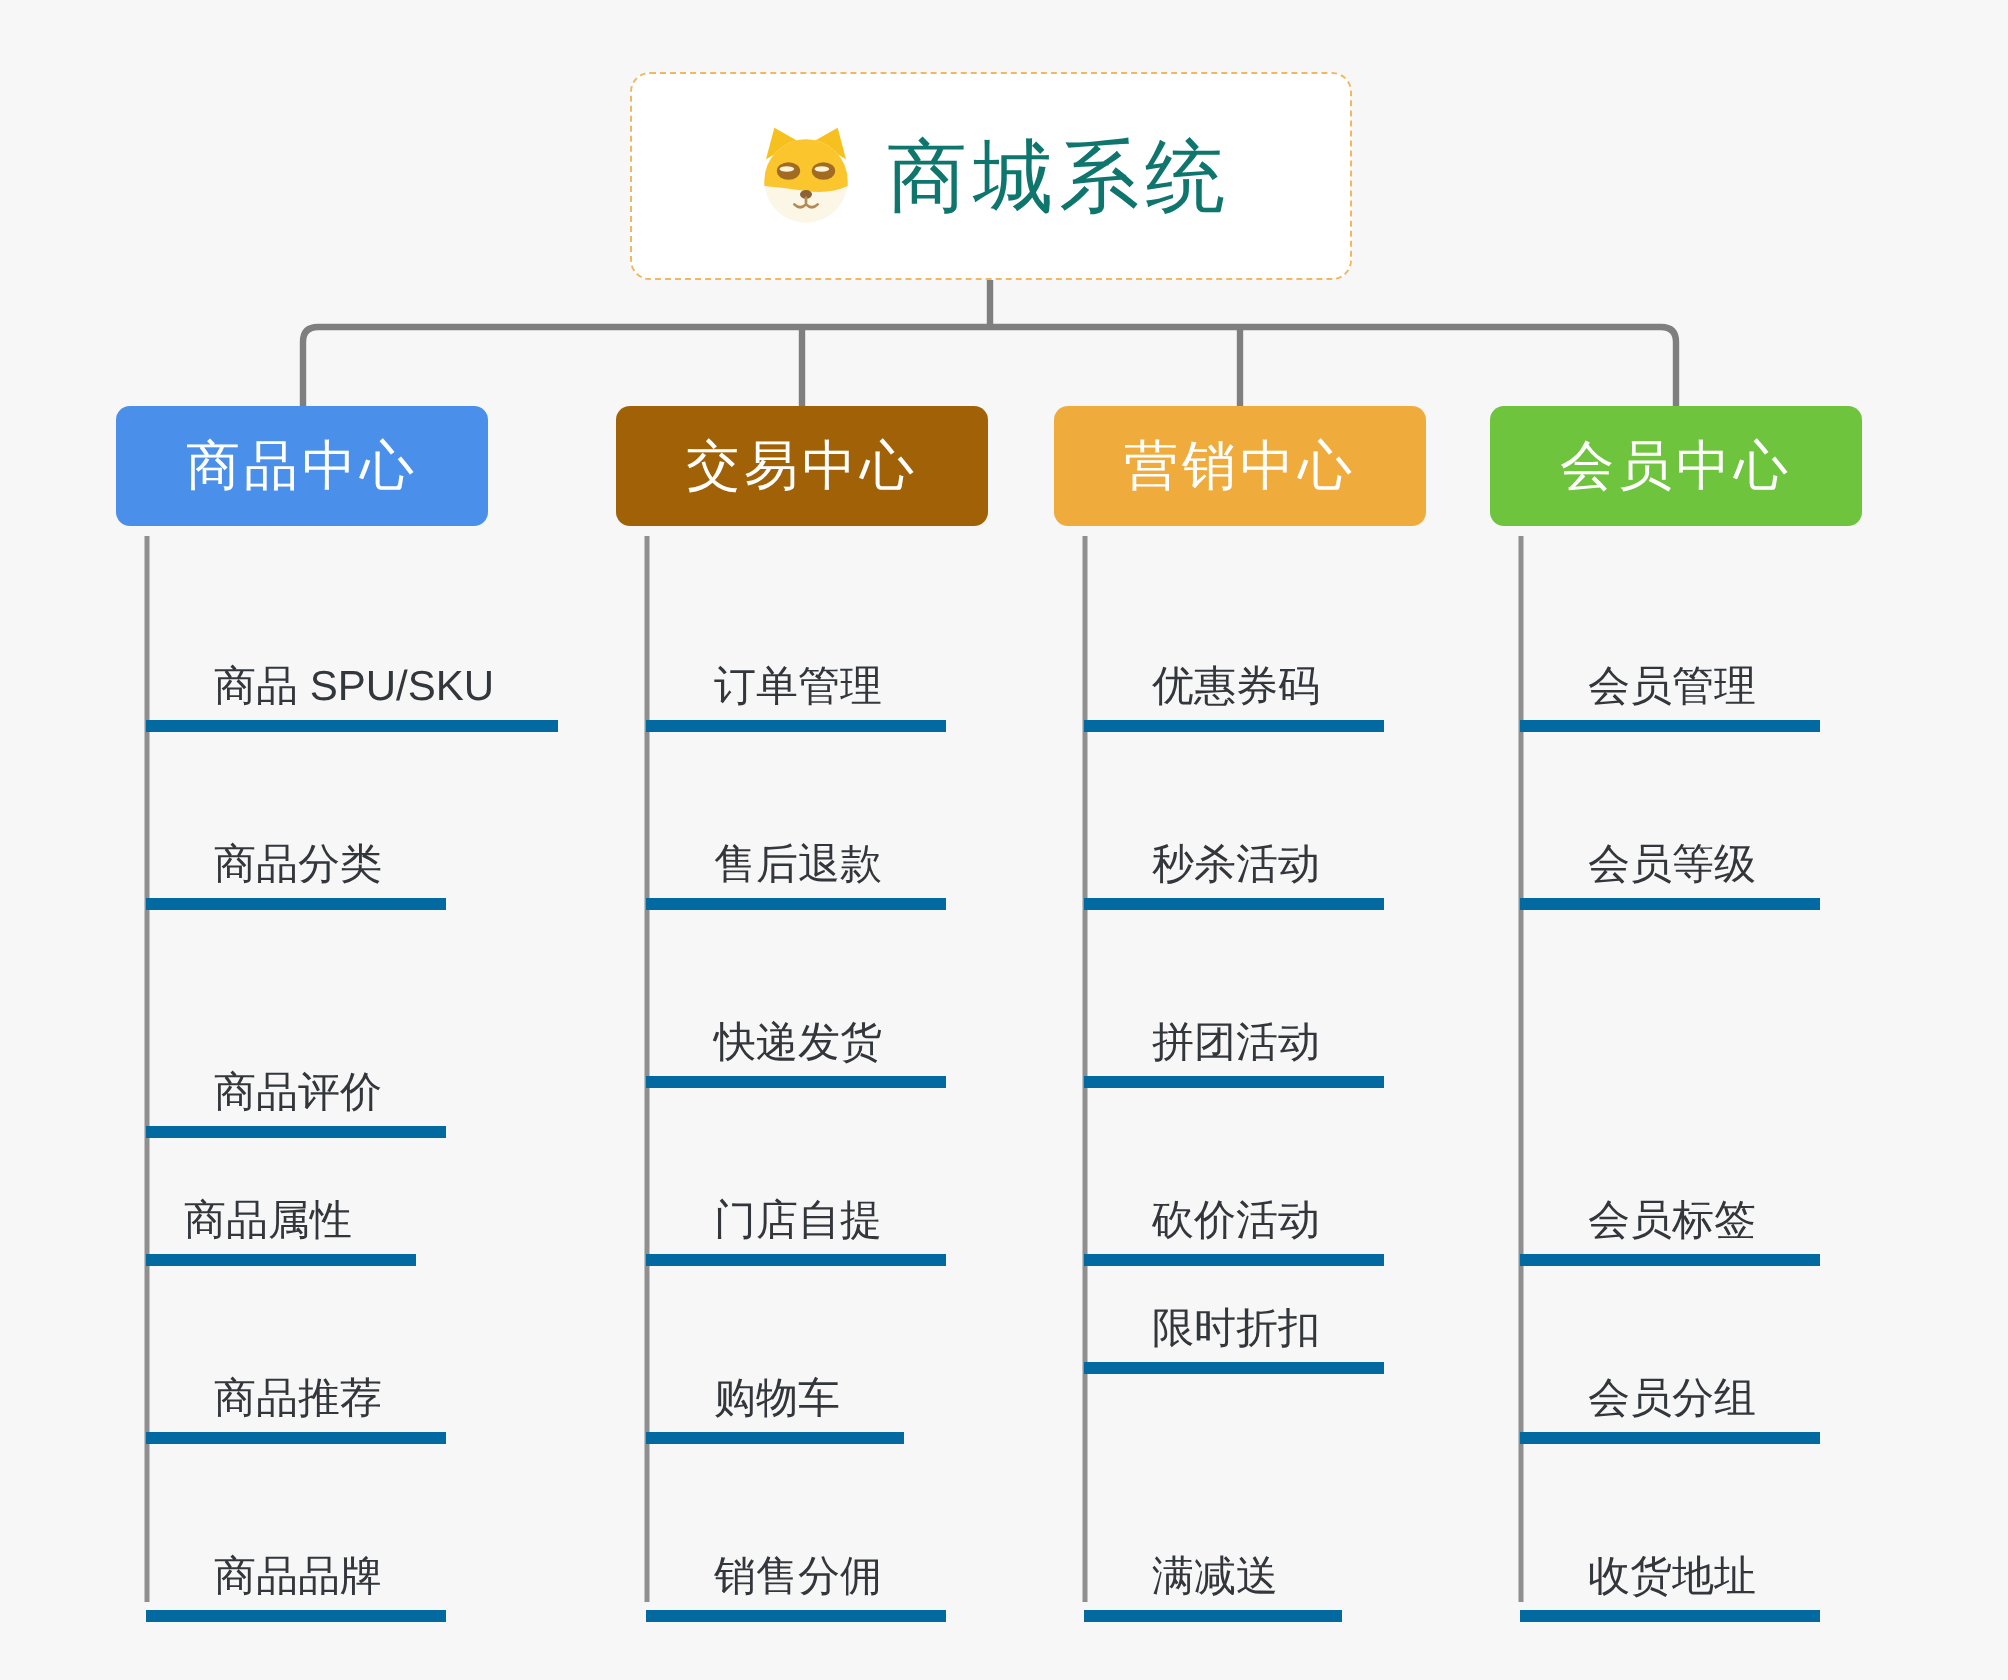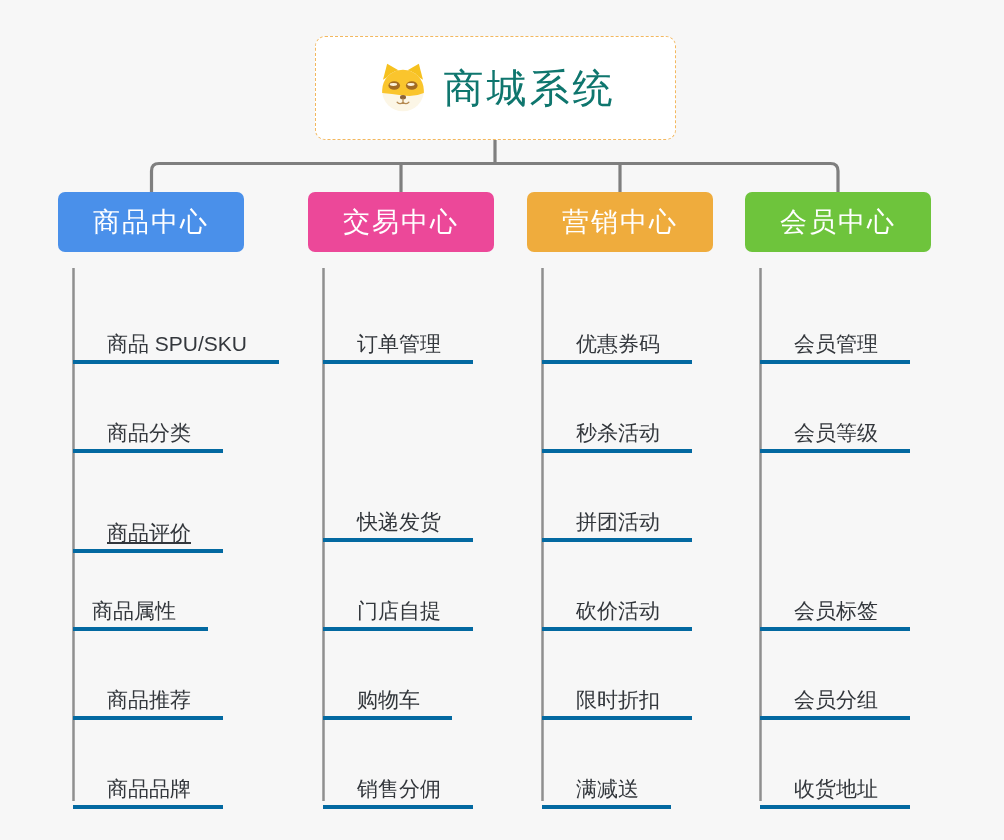--- a/index.html
+++ b/index.html
@@ -29,39 +29,39 @@
     cursor:pointer;
   }
   .root-title{
     font-size:40px;
     letter-spacing:3px;
     color:#0f766e;
     white-space:nowrap;
   }
   
   .branch-header{
-    position:absolute;top:192px;width:186px;height:60px;
+    position:absolute;top:203px;width:186px;height:60px;
     border-radius:7px;
     display:flex;align-items:center;justify-content:center;
     color:#ffffff;
     font-size:27px;
     letter-spacing:2px;
     cursor:pointer;
   }
   .b0{left:58px}
   .b1{left:308px}
   .b2{left:527px}
   .b3{left:745px}
   
   .item{
     position:absolute;
     height:41px;
     display:flex;align-items:flex-end;
     padding:0 32px 6px 34px;
-    border-bottom:4px solid #0369a1;
+    border-bottom:6px solid #0369a1;
     font-size:21px;
     line-height:1;
     color:#33373c;
     white-space:nowrap;
     cursor:pointer;
     box-sizing:content-box;
   }
 </style>
 </head>
 <body>
@@ -100,45 +100,46 @@
         <ellipse cx="32" cy="41" rx="3.6" ry="2.6" fill="#8c6239"></ellipse>
         <path d="M32,43 V47 M25,47 Q28.5,50.5 32,47 Q35.5,50.5 39,47" stroke="#b58a52" stroke-width="1.6" fill="none" stroke-linecap="round"></path>
       </svg>
     </span>
     <span class="root-title">商城系统</span>
   </div>
 
   <div class="branch-header b0" style="background-color: rgb(74, 144, 234);">
     <span>商品中心</span>
   </div>
-  <div class="branch-header b1" style="background-color: #ec4899; text-align: center;">
+  <div class="branch-header b1" style="background-color: #a16207; text-align: center;">
     <span>交易中心</span>
   </div>
   <div class="branch-header b2" style="background-color: rgb(239, 172, 61);">
     <span>营销中心</span>
   </div>
   <div class="branch-header b3" style="background-color: rgb(110, 196, 60);">
     <span>会员中心</span>
   </div>
 
 <div class="item" style="left: 73px; top: 313px;">商品 SPU/SKU</div>
     <div class="item" style="left: 73px; top: 402px;">商品分类</div>
-    <div class="item" style="left: 73px; top: 502px; text-decoration: underline;">商品评价</div>
+    <div class="item" style="left: 73px; top: 516px;">商品评价</div>
     <div class="item" style="left: 73px; top: 580px; padding-left: 19px;">商品属性</div>
     <div class="item" style="left: 73px; top: 669px;">商品推荐</div>
     <div class="item" style="left: 73px; top: 758px;">商品品牌</div>
     <div class="item" style="left: 323px; top: 313px;">订单管理</div>
+    <div class="item" style="left: 323px; top: 402px;">售后退款</div>
     <div class="item" style="left: 323px; top: 491px;">快递发货</div>
     <div class="item" style="left: 323px; top: 669px;">购物车</div>
     <div class="item" style="left: 323px; top: 580px;">门店自提</div>
     <div class="item" style="left: 323px; top: 758px;">销售分佣</div>
     <div class="item" style="left: 542px; top: 313px;">优惠券码</div>
     <div class="item" style="left: 542px; top: 402px;">秒杀活动</div>
     <div class="item" style="left: 542px; top: 491px;">拼团活动</div>
     <div class="item" style="left: 542px; top: 580px;">砍价活动</div>
-    <div class="item" style="left: 542px; top: 669px;">限时折扣</div>
+    <div class="item" style="left: 542px; top: 634px;">限时折扣</div>
     <div class="item" style="left: 760px; top: 313px;">会员管理</div>
     <div class="item" style="left: 542px; top: 758px;">满减送</div>
     <div class="item" style="left: 760px; top: 402px;">会员等级</div>
     <div class="item" style="left: 760px; top: 580px;">会员标签</div>
     <div class="item" style="left: 760px; top: 669px;">会员分组</div>
     <div class="item" style="left: 760px; top: 758px;">收货地址</div>
   </div>
 
 </body></html>

